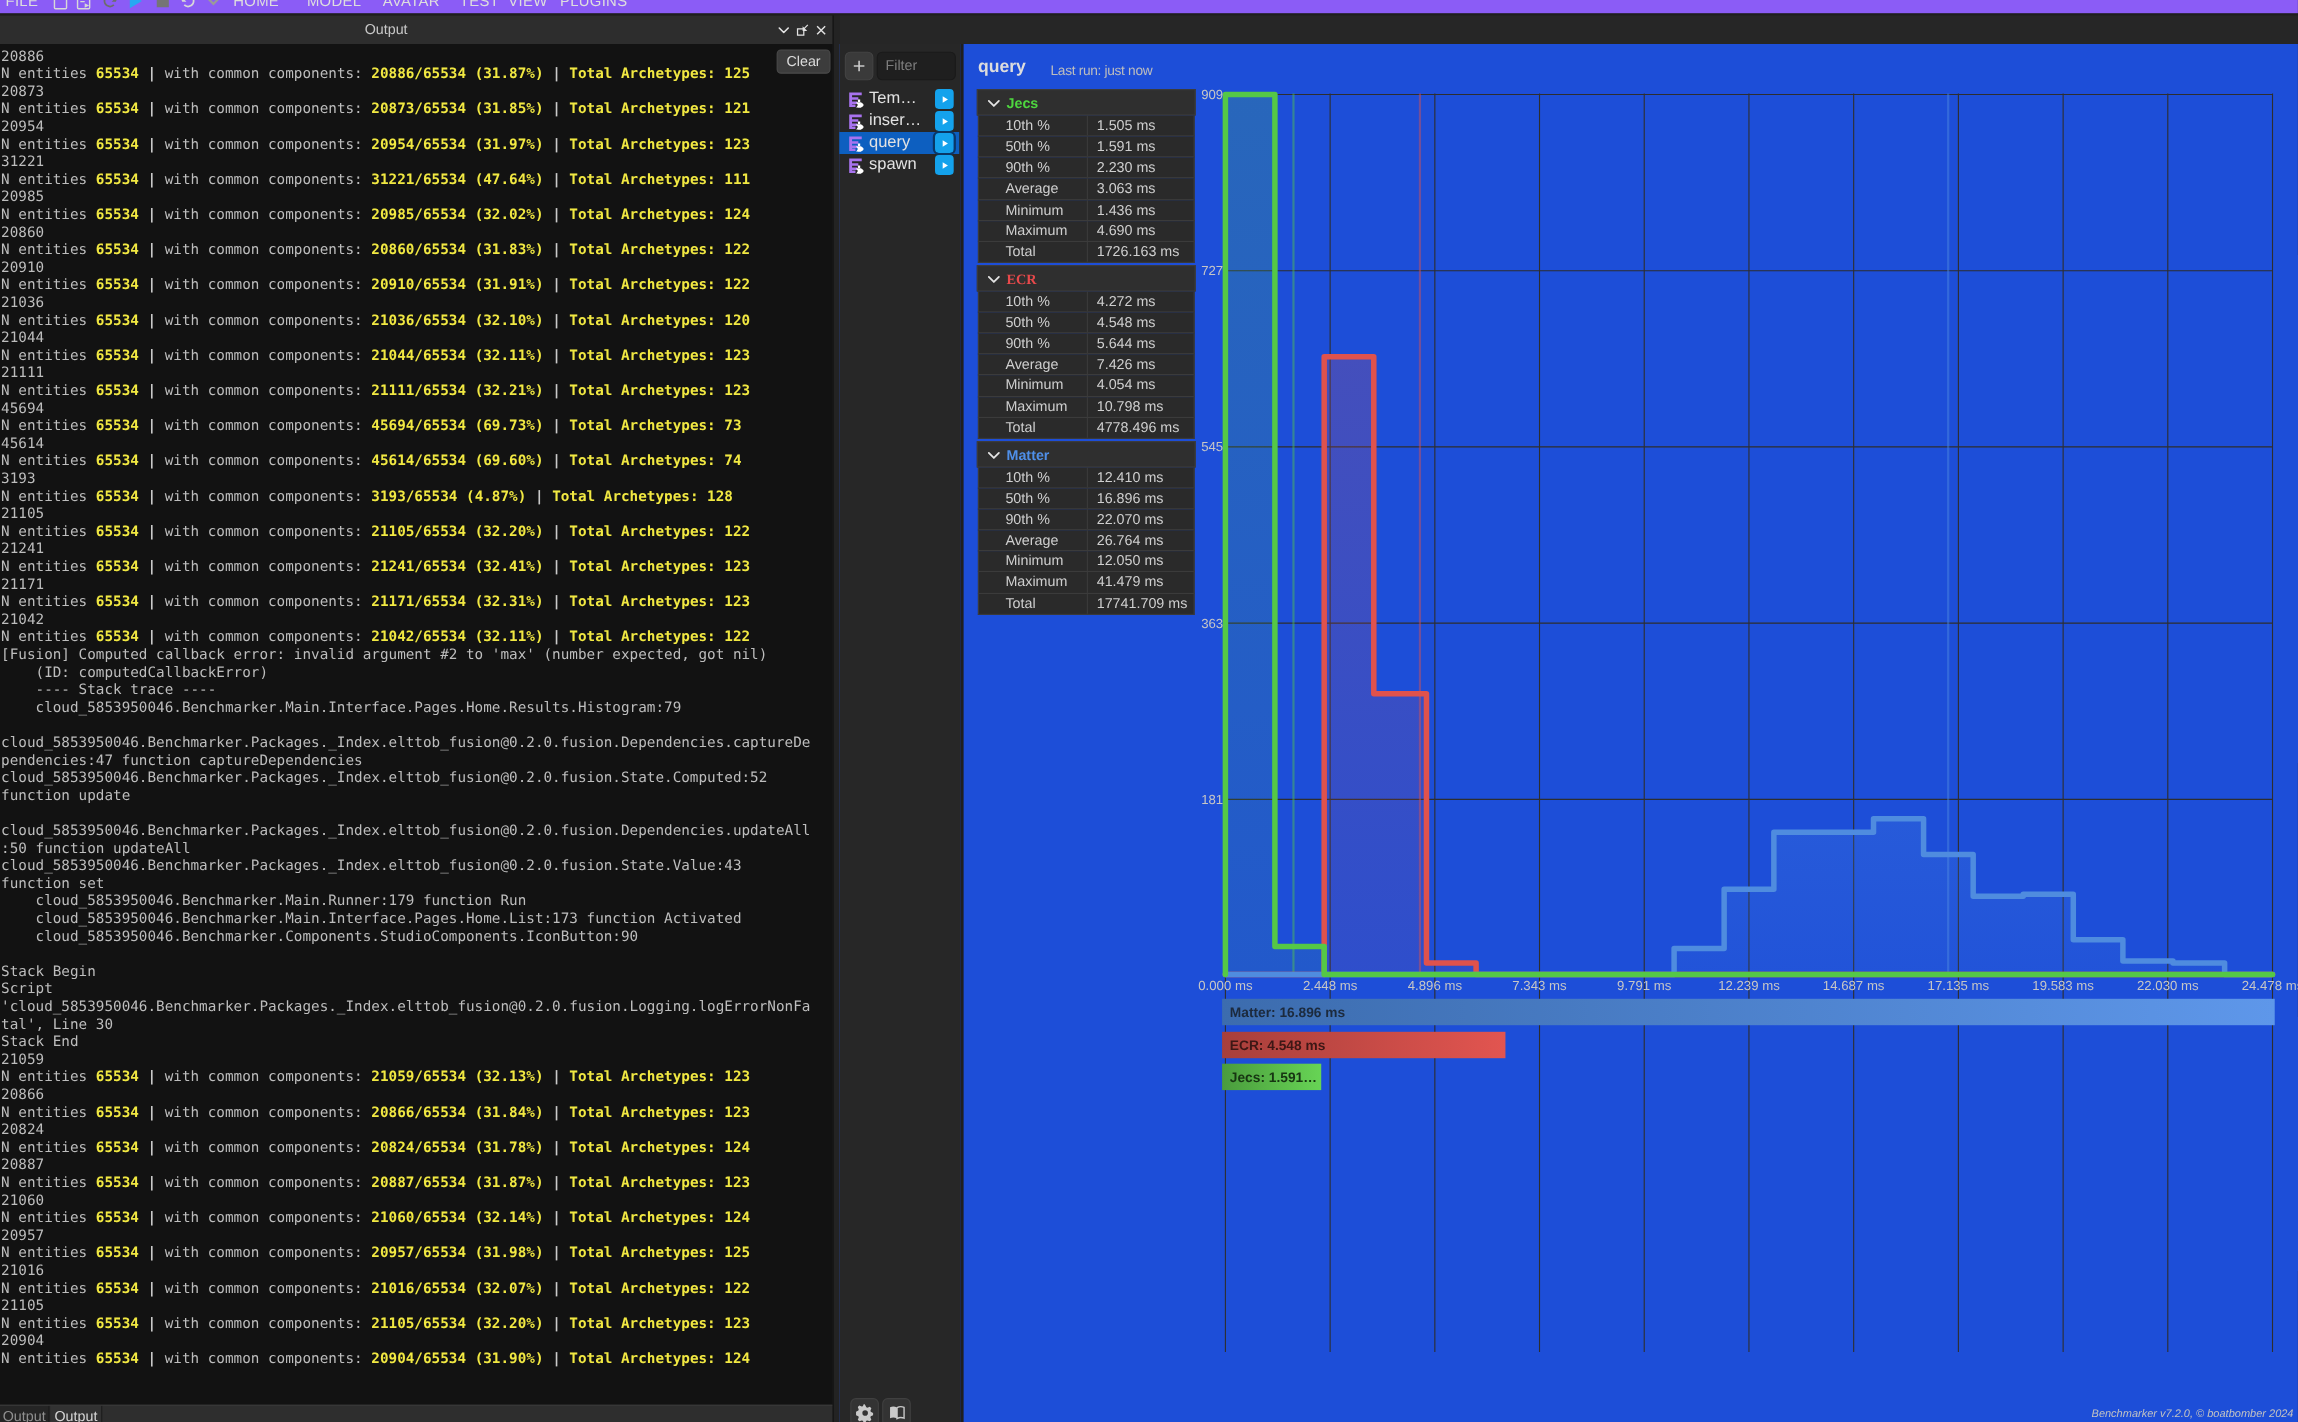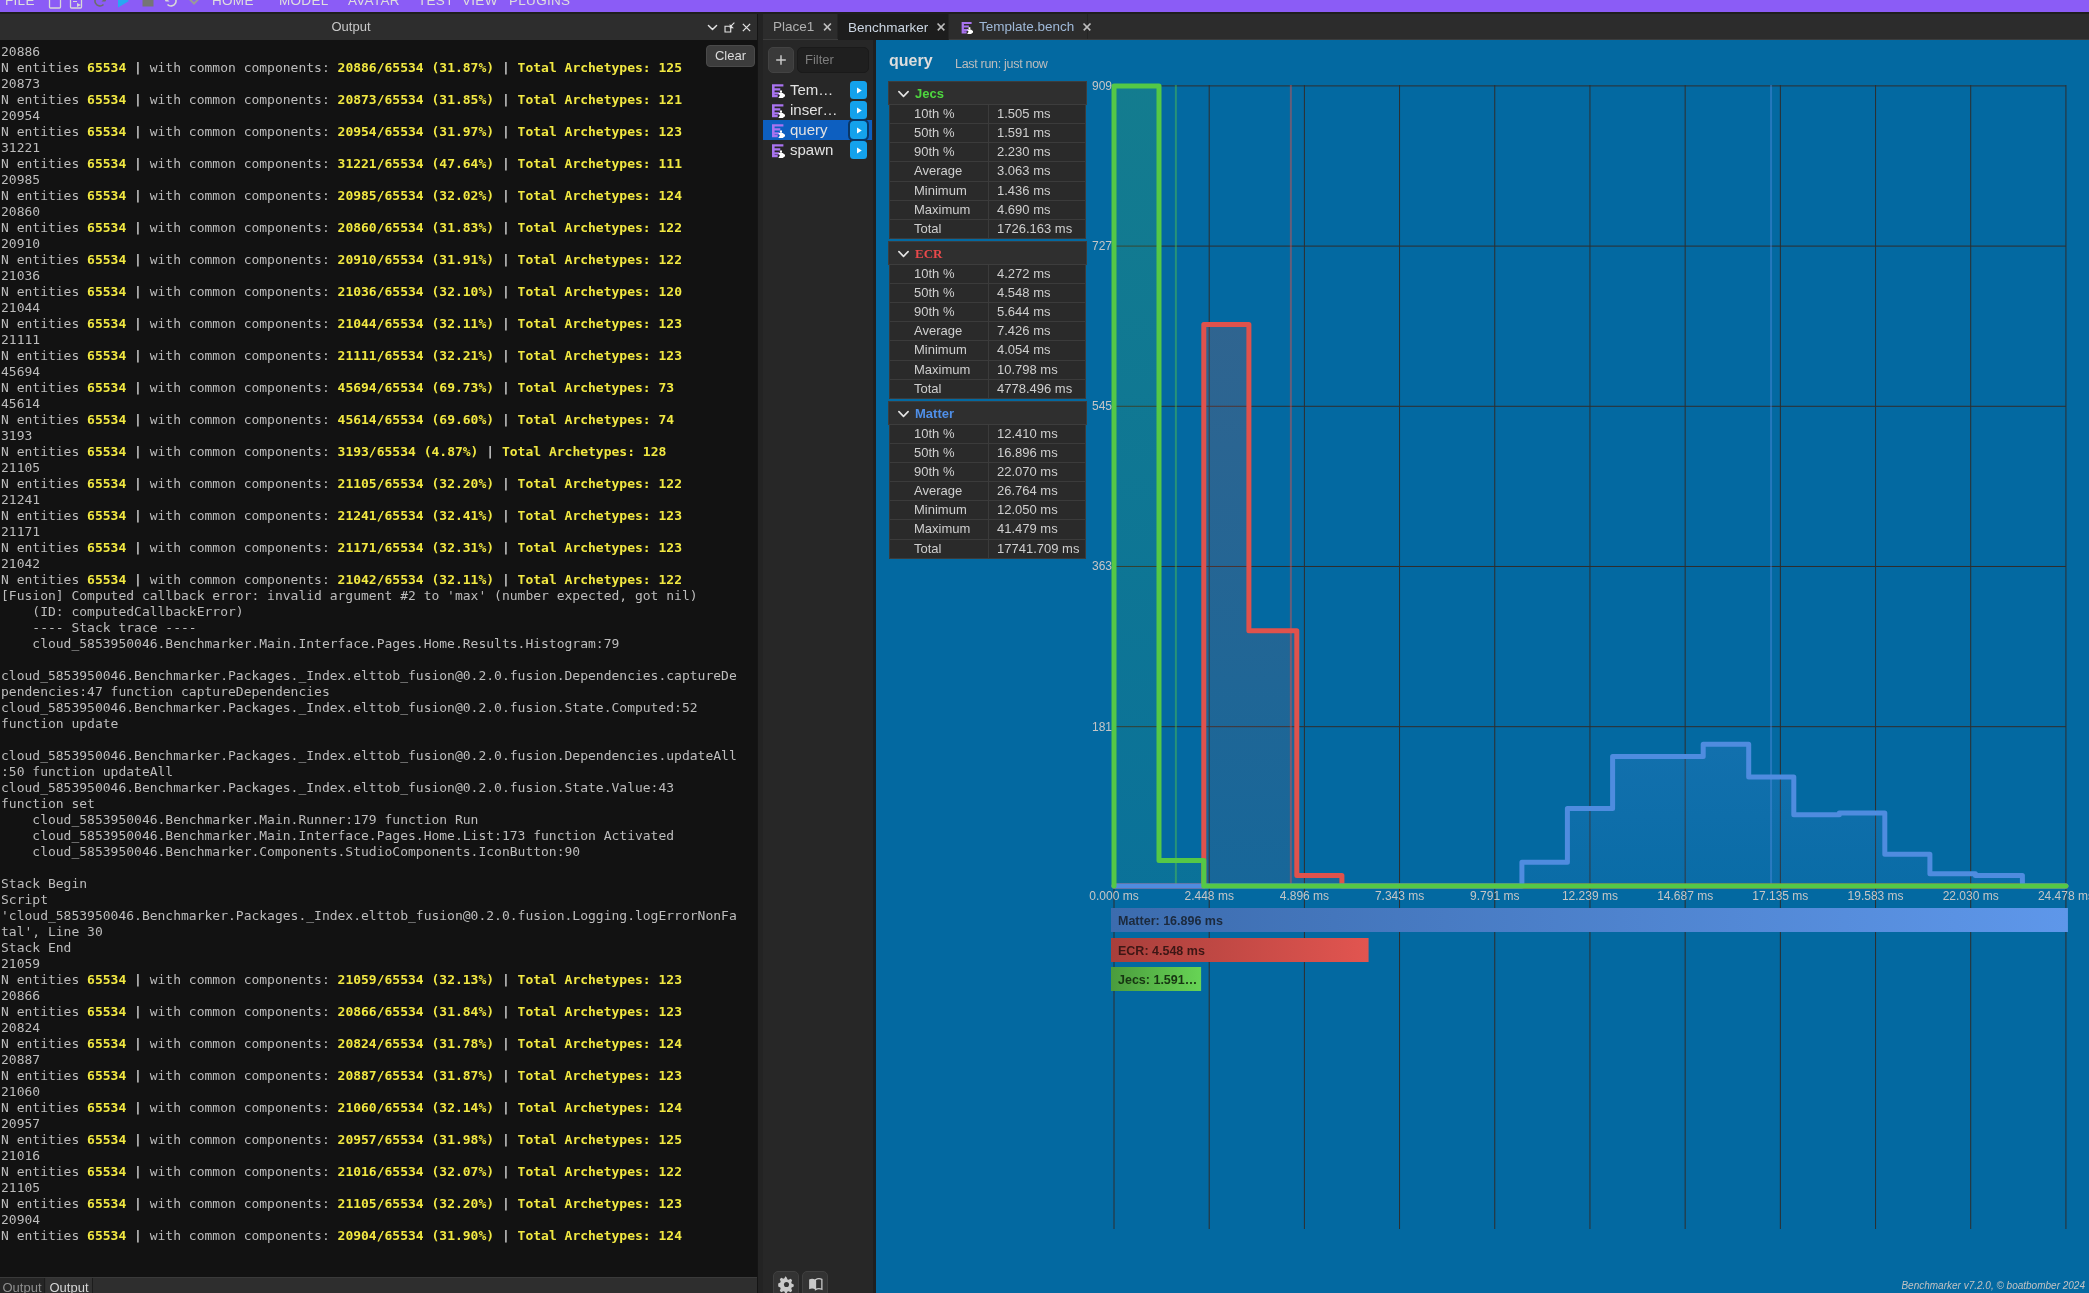--- a/index.html
+++ b/index.html
@@ -36,21 +36,21 @@
 #tabbar { position:absolute; left:0; top:0; width:100%; height:26px; background:#2c2c2c; border-bottom:1px solid #3c3c3c; }
 .dtab { position:absolute; top:0; height:25px; display:flex; align-items:center; padding:0 10px; font-size:13.5px; color:#b0b0b0; border-right:1px solid #242424; }
 .dtab .tx { margin-right:9px; }
 .dtab.active { background:#1d1d1d; height:26px; color:#ccd6e3; }
 .xmark { position:relative; width:10px; height:10px; }
 .xmark:before,.xmark:after { content:""; position:absolute; left:-1px; top:4px; width:12px; height:1.6px; background:#bfbfbf; }
 .xmark:before { transform:rotate(45deg); }
 .xmark:after { transform:rotate(-45deg); }
 
 
-#bench { position:absolute; left:0; top:26px; right:0; bottom:0; background:#0369a1; }
+#bench { position:absolute; left:0; top:26px; right:0; bottom:0; background:#1d4ed8; }
 #sidebar { position:absolute; left:0; top:0; width:110px; height:100%; background:#272727; }
 #sidebar-sep { position:absolute; left:110px; top:0; width:3px; height:100%; background:#1f1f1f; }
 #add-btn { position:absolute; left:5px; top:7px; width:26px; height:26px; background:#3a3a3a; border:1px solid #434343; border-radius:5px; }
 #add-btn svg { display:block; margin:5px auto; }
 #filter-box { position:absolute; left:34px; top:7px; width:72px; height:26px; background:#1f1f1f; border:1px solid #1a1a1a; border-radius:5px; color:#7d7d7d; font-size:13px; line-height:24px; padding-left:7px; }
 #bench-list { position:absolute; left:0; top:40px; width:110px; }
 .bitem { position:absolute; left:0; width:109px; height:20px; }
 .bitem.selected { background:#0d5fc0; }
 .bitem .bicon { position:absolute; left:6px; top:2px; width:16px; height:16px; }
 .bitem .blabel { position:absolute; left:27px; top:0; height:20px; line-height:20px; font-size:15px; color:#e2e2e2; }
@@ -144,38 +144,20 @@
   </div>
   <div id="output-bottombar">
     <div class="btab btab1">Output</div>
     <div class="btab btab2">Output</div>
   </div>
 </div>
 
 <div id="splitter"></div>
 
 <div id="right-dock">
-  <div id="tabbar">
-      <div class="dtab" style="left: 0px; width: 75px;">
-        <span class="tx">Place1</span>
-        <span class="xmark" style="transform: scale(0.8);"></span>
-      </div>
-      <div class="dtab active" style="left: 75px; width: 111px;">
-        <span class="tx">Benchmarker</span>
-        <span class="xmark" style="transform: scale(0.8);"></span>
-      </div>
-      <div class="dtab" style="left: 186px; width: 139px;">
-        <span style="width: 14px; height: 14px; margin-right: 6px; display: inline-block;"><svg width="14" height="14" viewBox="0 0 16 16">
-            <path d="M3 2.2h11.4v2.4H3z M3 4.6h2.6v10.7H3z M5.6 6.3h5.7v2.3H5.6z M5.6 10.2h4.7v2.3H5.6z M3 12.9h5.7v2.4H3z" fill="#a873ef"></path>
-            <path d="M10.9 8.4h2.1v2.3h-2.1z M9.3 10.9h4.4l3.3 2.5-3.3 2.5H9.3l1.6-2.5z M10.9 15.9h2.7l.4 1.6-3.5-.5z" fill="#ffffff"></path>
-          </svg></span>
-        <span class="tx" style="color: rgb(159, 185, 216);">Template.bench</span>
-        <span class="xmark" style="transform: scale(0.8);"></span>
-      </div>
-    </div>
   <div id="bench">
     <div id="sidebar">
       <div id="add-btn">
           <svg width="14" height="14" viewBox="0 0 16 16">
             <path d="M8 2.5v11M2.5 8h11" fill="none" stroke="#c9c9c9" stroke-width="1.7"></path>
           </svg>
         </div>
       <div id="filter-box">Filter</div>
       <div id="bench-list">
           <div class="bitem" style="top: 0px;">

